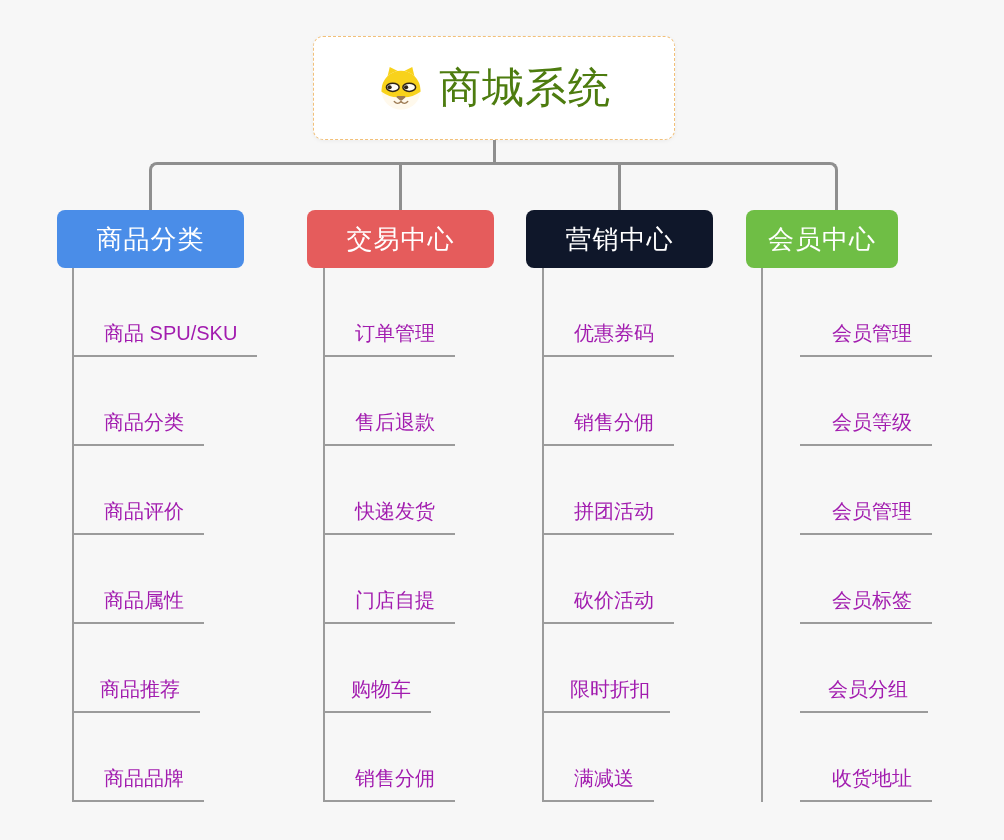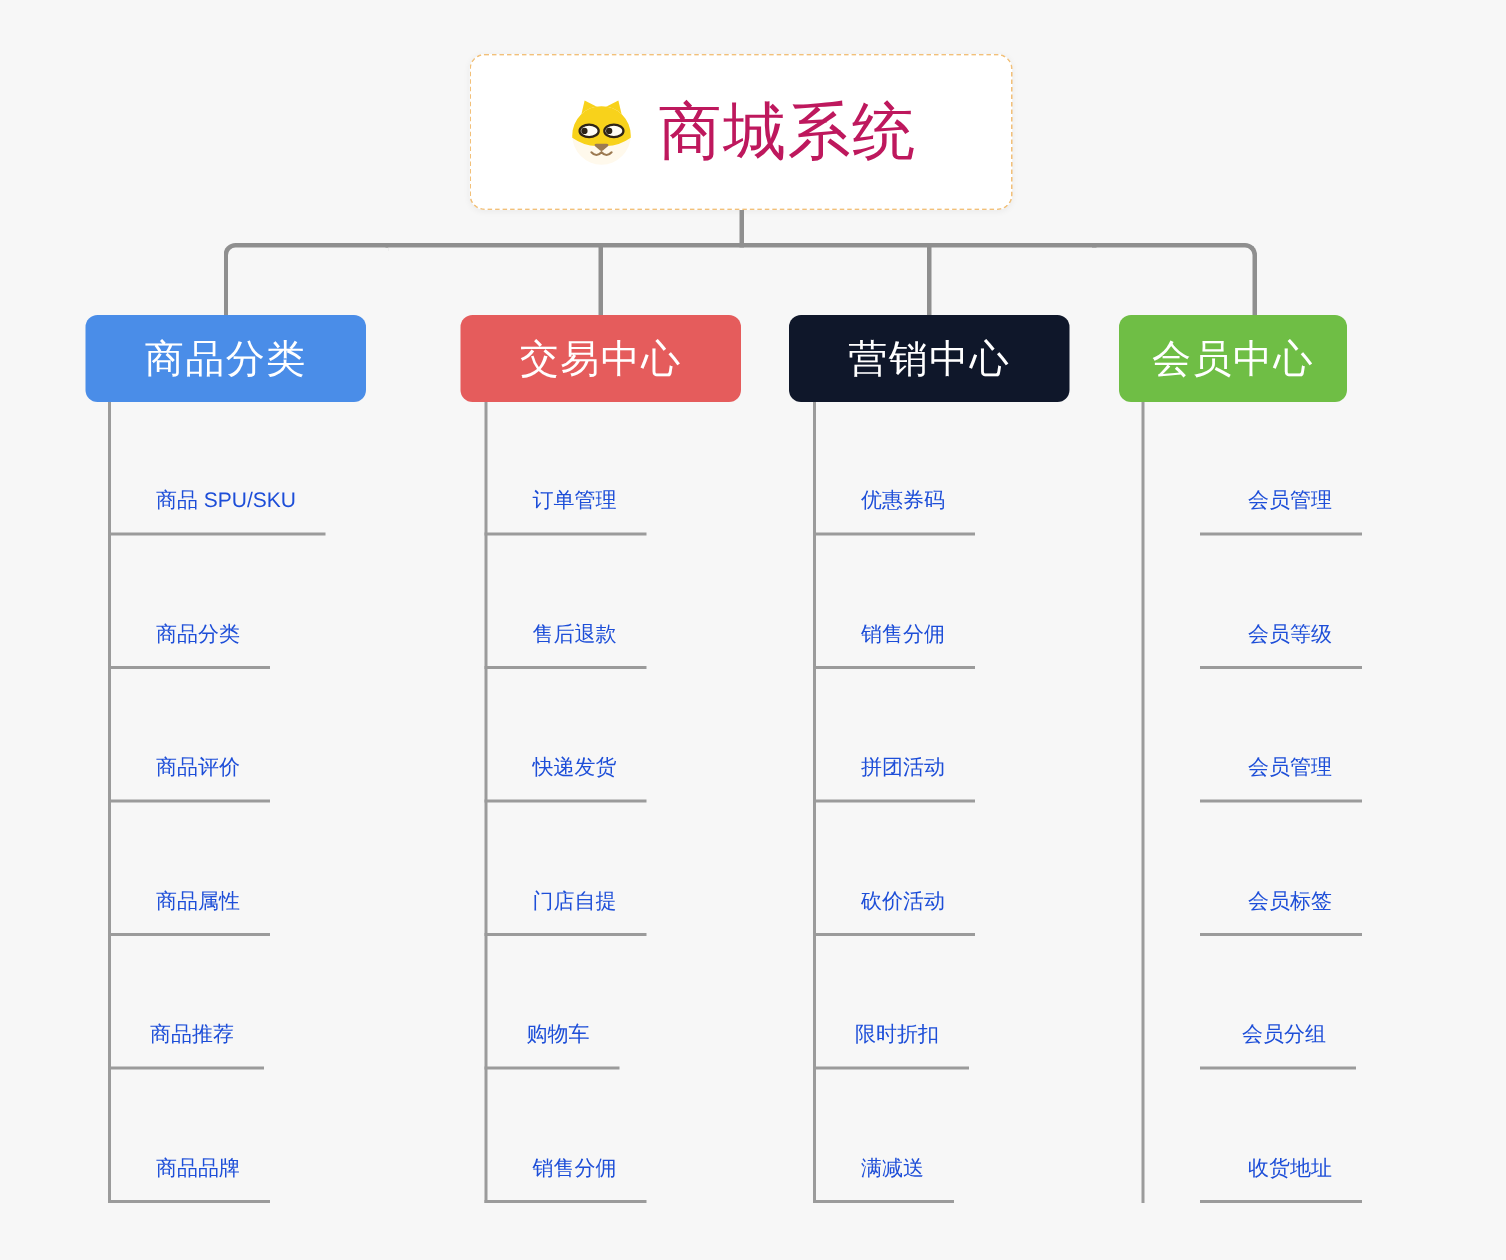--- a/index.html
+++ b/index.html
@@ -49,21 +49,21 @@
   
   .trunk{position:absolute;top:268px;width:2px;height:534px;background:#9b9b9b;}
   .t0{left:72px;}
   .t1{left:323px;}
   .t2{left:542px;}
   .t3{left:761px;}
 
   
   .leaf{
     position:absolute;
-    font-size:14px;line-height:32px;color:#1d4ed8;
+    font-size:20px;line-height:32px;color:#a21caf;
     padding:0 20px 6px 32px;
     border-bottom:2px solid #9b9b9b;
     white-space:nowrap;
     text-align:right;
   }
   .c0{left:72px;}
   .c1{left:323px;}
   .c2{left:542px;}
   .c3{left:761px;margin-left:39px;}
   .r0{top:317px;}
@@ -86,21 +86,21 @@
         <circle cx="32" cy="35" r="26" fill="#FFF9EC"></circle>
         <path d="M6,35 A26,26 0 0 1 58,35 L58,37 Q45,46 32,44 Q19,46 6,37 Z" fill="#F8D21B"></path>
         <ellipse cx="21" cy="31" rx="8.5" ry="5.5" fill="#FFFDF5" stroke="#2E2417" stroke-width="2"></ellipse>
         <ellipse cx="43" cy="31" rx="8.5" ry="5.5" fill="#FFFDF5" stroke="#2E2417" stroke-width="2"></ellipse>
         <circle cx="16.8" cy="31" r="2.8" fill="#2E2417"></circle>
         <circle cx="38.8" cy="31" r="2.8" fill="#2E2417"></circle>
         <path d="M27.5,42.5 h9 q2.4,0 1.2,2.2 l-4.2,3.6 q-1.5,1.3 -3,0 l-4.2,-3.6 q-1.2,-2.2 1.2,-2.2 z" fill="#9C7A52"></path>
         <path d="M23,50 Q27.5,55 32,50 Q36.5,55 41,50" fill="none" stroke="#9C7A52" stroke-width="1.8" stroke-linecap="round"></path>
       </svg>
     </span>
-    <span class="root-title" style="color: #be185d;">商城系统</span>
+    <span class="root-title" style="color: #4d7c0f;">商城系统</span>
   </div>
 
   <div class="conn stem"></div>
   <div class="conn corner-l"></div>
   <div class="conn hmid"></div>
   <div class="conn corner-r"></div>
   <div class="conn drop drop-1"></div>
   <div class="conn drop drop-2"></div>
 
   <div class="branch b0" style="background: rgb(74, 141, 232);">

